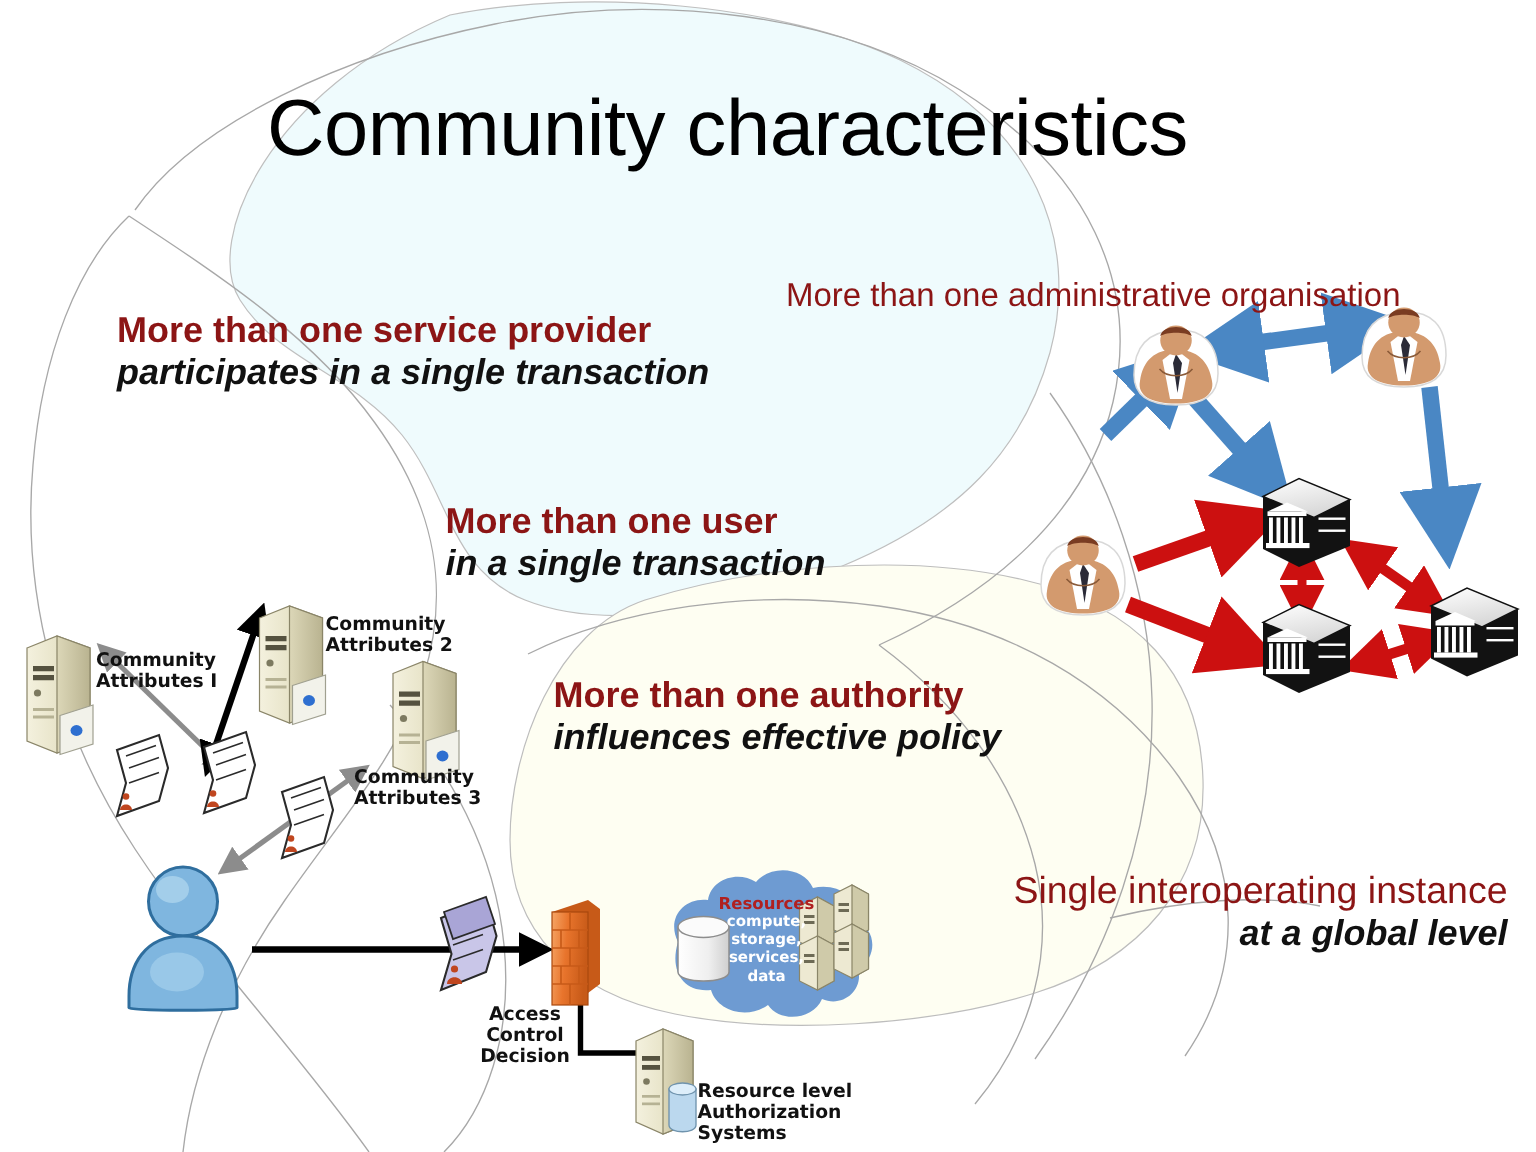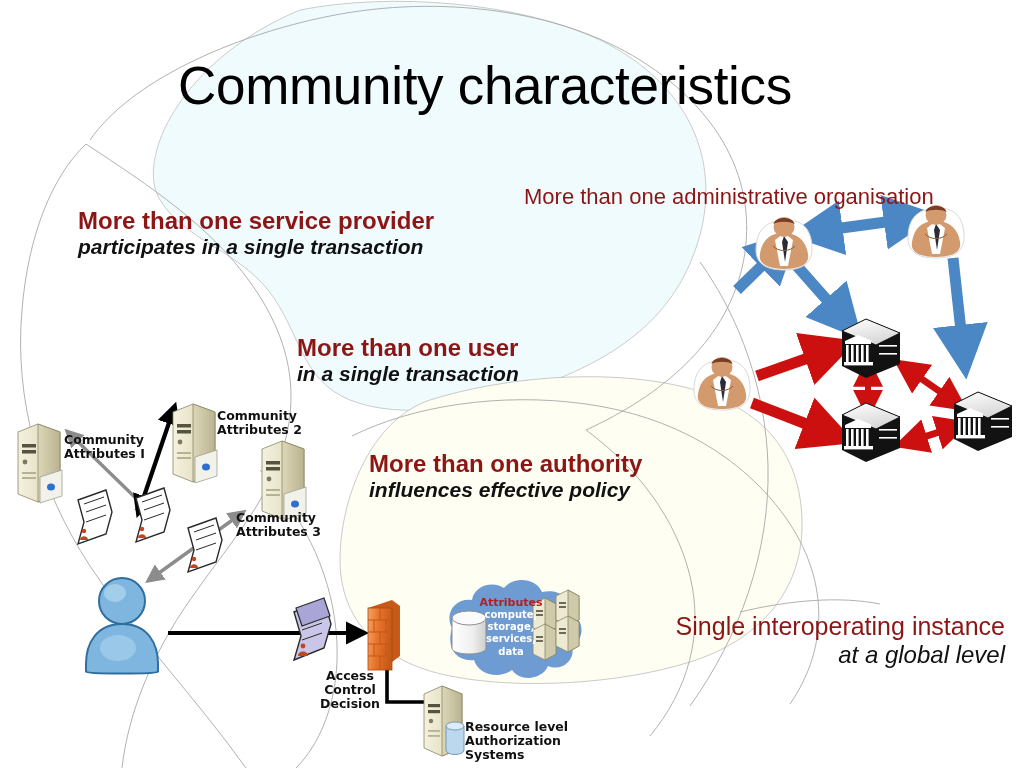--- a/index.html
+++ b/index.html
@@ -53,34 +53,34 @@
     color: #8C1515;
     font-weight: bold;
     font-style: normal;
     font-size: 24px;
     white-space: nowrap;
   }
   .claim .l2 {
     color: #111111;
     font-weight: bold;
     font-style: italic;
-    font-size: 21px;
+    font-size: 24px;
     white-space: nowrap;
   }
   #claim-provider { left: 78px; top: 207px; text-align: left; }
   #claim-user     { left: 297px; top: 334px; text-align: left; }
   #claim-authority{ left: 369px; top: 450px; text-align: left; }
 
-  #single-instance { left: 590px; top: 612px; text-align: right; width: 415px; }
+  #single-instance { left: 590px; top: 580px; text-align: right; width: 415px; }
   #single-instance .l1 {
     color: #8C1515; font-weight: 400; font-style: normal; font-size: 25px;
     display: block;
   }
   #single-instance .l2 {
-    color: #111111; font-weight: 400; font-style: italic; font-size: 24px;
+    color: #111111; font-weight: 700; font-style: italic; font-size: 24px;
     display: block;
   }
 
   
   .dlabel {
     position: absolute;
     font-family: "DejaVu Sans", sans-serif;
     font-size: 12.5px;
     font-weight: bold;
     color: #111111;
@@ -478,19 +478,19 @@
 Attributes 2</div>
   <div class="dlabel" id="lbl-ca3">Community
 Attributes 3</div>
   <div class="dlabel" id="lbl-acd">Access
 Control
 Decision</div>
   <div class="dlabel" id="lbl-rls">Resource level
 Authorization
 Systems</div>
 
-  <div id="cloud-head">Attributes</div>
+  <div id="cloud-head">Resources</div>
   <div class="cloudtxt" id="cloud-body">compute,
 storage,
 services,
 data</div>
 
 </div>
 
 </body></html>

